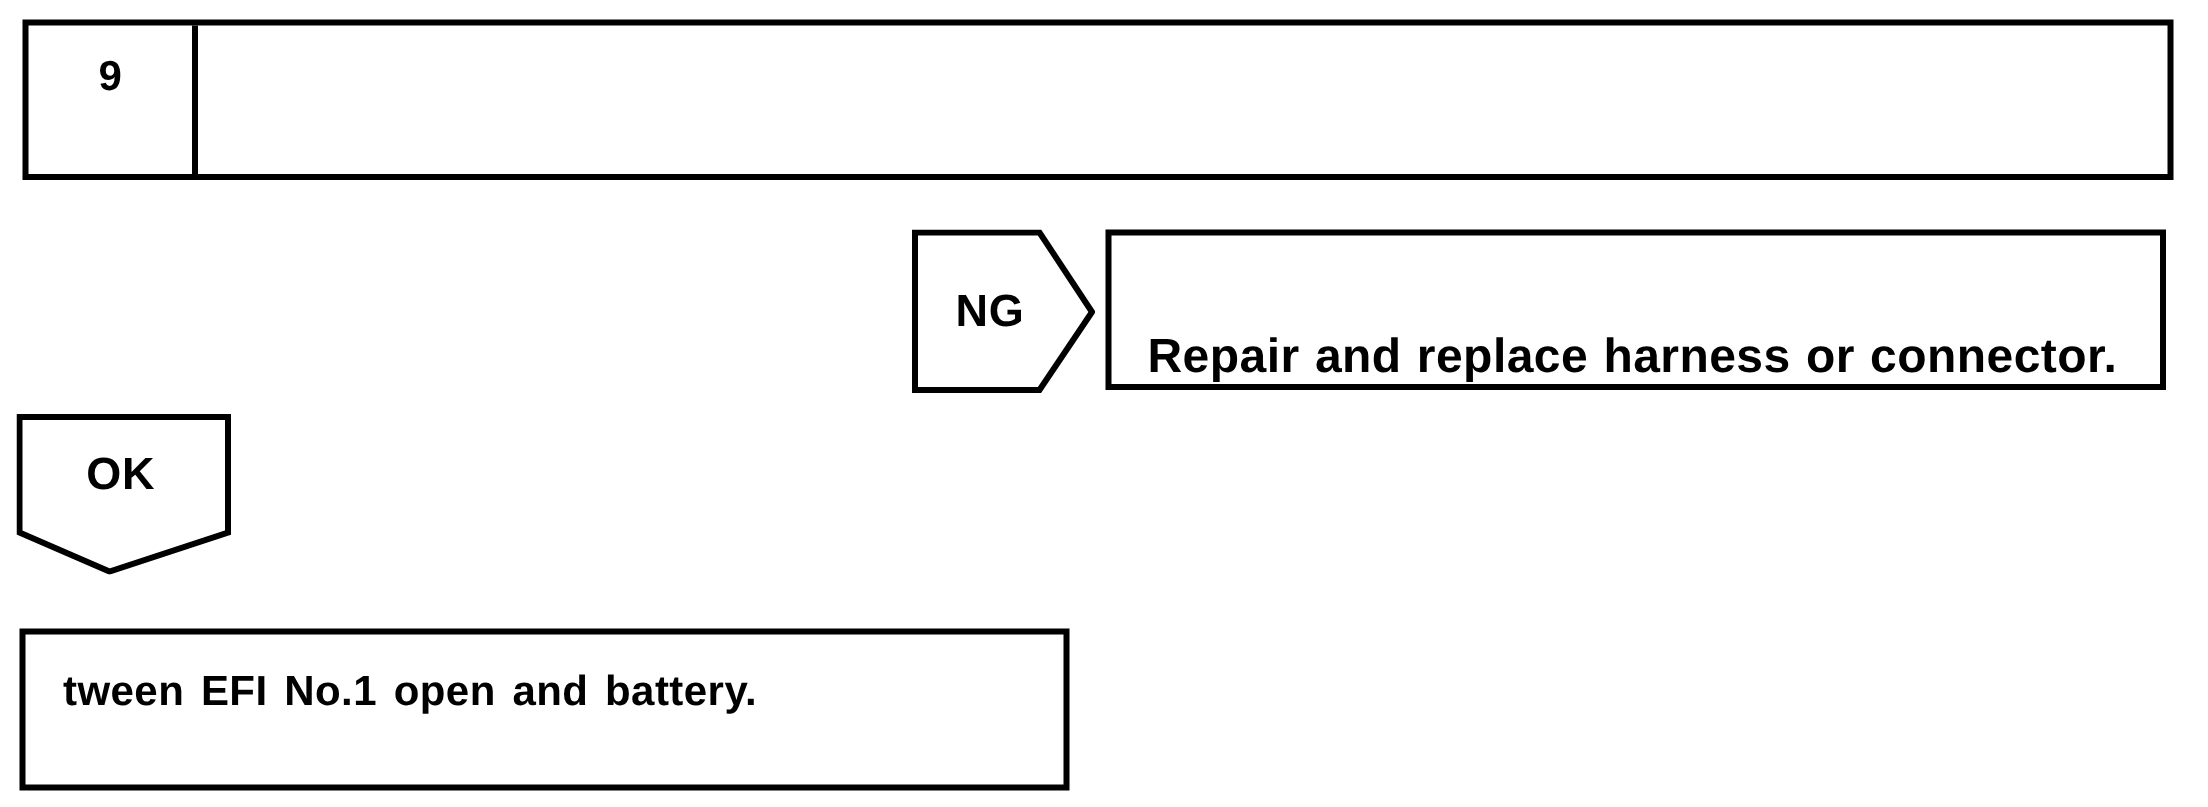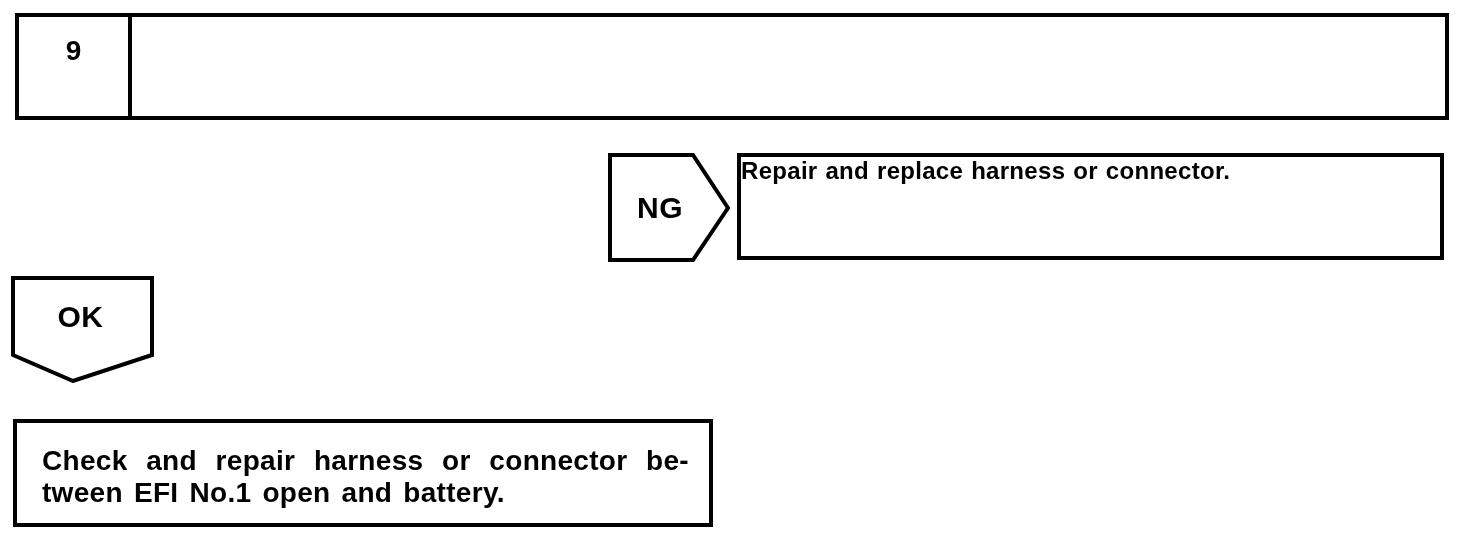--- a/index.html
+++ b/index.html
@@ -48,23 +48,23 @@
   .ng-connector { left: 608px; top: 153px; width: 122px; height: 109px; }
   .ng-label {
     left: 0; top: 0; width: 104px; height: 100%;
     display: flex; align-items: center; justify-content: center;
   }
   .ok-connector { left: 11px; top: 276px; width: 143px; height: 107px; }
   .ok-label { left: 0; right: 4px; top: 26px; text-align: center; }
   
   .ng-result {
     left: 737px; top: 153px; width: 707px; height: 107px;
-    display: flex; align-items: flex-start;
-    padding-left: 0;
-    font-size: 24px; letter-spacing: 0.3px; word-spacing: 1px;
+    display: flex; align-items: flex-end;
+    padding-left: 24px;
+    font-size: 32px; letter-spacing: 0.3px; word-spacing: 1px;
     white-space: nowrap;
   }
   
   .ok-result {
     left: 13px; top: 419px; width: 700px; height: 108px;
     padding: 22px 20px 0 25px;
     font-size: 28px; line-height: 32px;
     letter-spacing: 0.3px; word-spacing: 3px;
   }
   .jline { text-align: justify; text-align-last: justify; }
@@ -92,17 +92,16 @@
   </div>
 
   <div class="connector ok-connector">
     <svg viewBox="0 0 143 107" preserveAspectRatio="none">
       <polygon points="2,2 141,2 141,79 62,105 2,79" fill="#ffffff" stroke="#000000" stroke-width="4" stroke-linejoin="miter"></polygon>
     </svg>
     <div class="connector-label ok-label">OK</div>
   </div>
 
   <div class="box ok-result">
-    <div class="jline">Check and repair harness or connector be-</div>
     <div>tween EFI No.1 open and battery.</div>
   </div>
 
 </div>
 
 </body></html>

